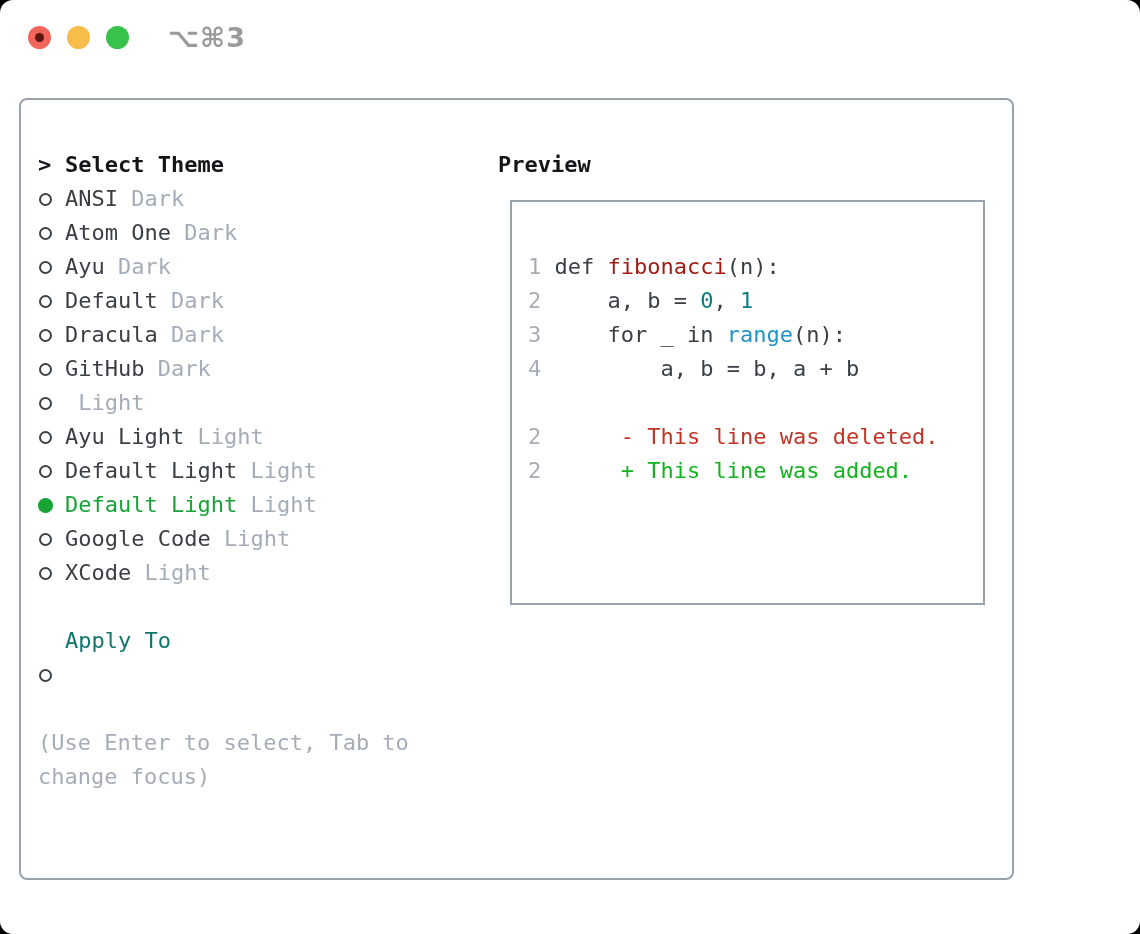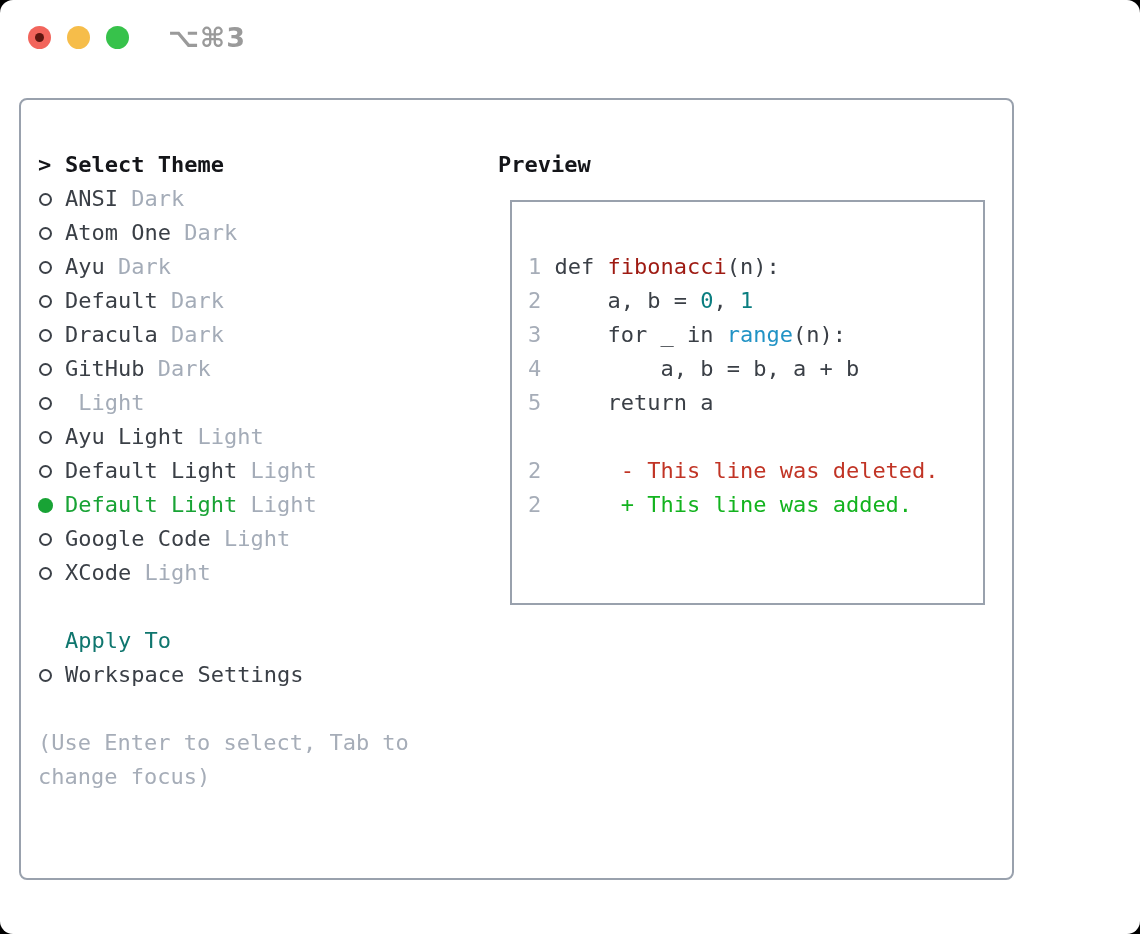--- a/index.html
+++ b/index.html
@@ -96,34 +96,33 @@
         <div class="row"><div class="marker-slot"><div class="ring"></div></div><span class="item-name">Dracula</span><span class="item-variant"> Dark</span></div>
         <div class="row"><div class="marker-slot"><div class="ring"></div></div><span class="item-name">GitHub</span><span class="item-variant"> Dark</span></div>
         <div class="row"><div class="marker-slot"><div class="ring"></div></div><span class="item-variant"> Light</span></div>
         <div class="row"><div class="marker-slot"><div class="ring"></div></div><span class="item-name">Ayu Light</span><span class="item-variant"> Light</span></div>
         <div class="row"><div class="marker-slot"><div class="ring"></div></div><span class="item-name">Default Light</span><span class="item-variant"> Light</span></div>
         <div class="row"><div class="marker-slot"><div class="dot"></div></div><span class="item-name selected">Default Light</span><span class="item-variant"> Light</span></div>
         <div class="row"><div class="marker-slot"><div class="ring"></div></div><span class="item-name">Google Code</span><span class="item-variant"> Light</span></div>
         <div class="row"><div class="marker-slot"><div class="ring"></div></div><span class="item-name">XCode</span><span class="item-variant"> Light</span></div>
         <div class="spacer"></div>
         <div class="row"><div class="marker-slot"></div><span class="apply-title">Apply To</span></div>
-        <div class="row"><div class="marker-slot"><div class="ring"></div></div><span class="option-label">Workspace Settings</span></div>
+        <div class="row"><div class="marker-slot"><div class="ring"></div></div></div>
         <div class="spacer"></div>
         <div class="row hint">(Use Enter to select, Tab to</div>
         <div class="row hint">change focus)</div>
       </div>
 
     <div class="preview-title">Preview</div>
 
     <div class="preview-box">
 
     <div class="code-line"><span class="lnum">1</span><span class="tk-code"> def </span><span class="tk-func">fibonacci</span><span class="tk-code">(n):</span></div>
         <div class="code-line"><span class="lnum">2</span><span class="tk-code">     a, b = </span><span class="tk-num">0</span><span class="tk-code">, </span><span class="tk-num">1</span></div>
         <div class="code-line"><span class="lnum">3</span><span class="tk-code">     for _ in </span><span class="tk-builtin">range</span><span class="tk-code">(n):</span></div>
         <div class="code-line"><span class="lnum">4</span><span class="tk-code">         a, b = b, a + b</span></div>
-        <div class="code-line"><span class="lnum">5</span><span class="tk-code">     return a</span></div>
         <div class="code-line"><span class="lnum"></span></div>
         <div class="code-line"><span class="lnum">2</span><span class="tk-del">      - This line was deleted.</span></div>
         <div class="code-line"><span class="lnum">2</span><span class="tk-add">      + This line was added.</span></div>
       </div>
 
   </div>
 </div>
 
 </body></html>

